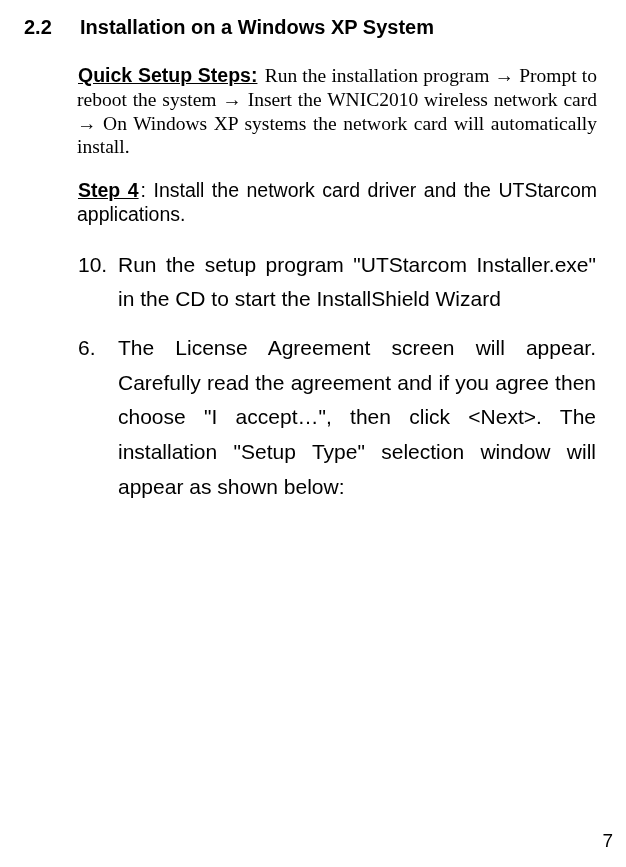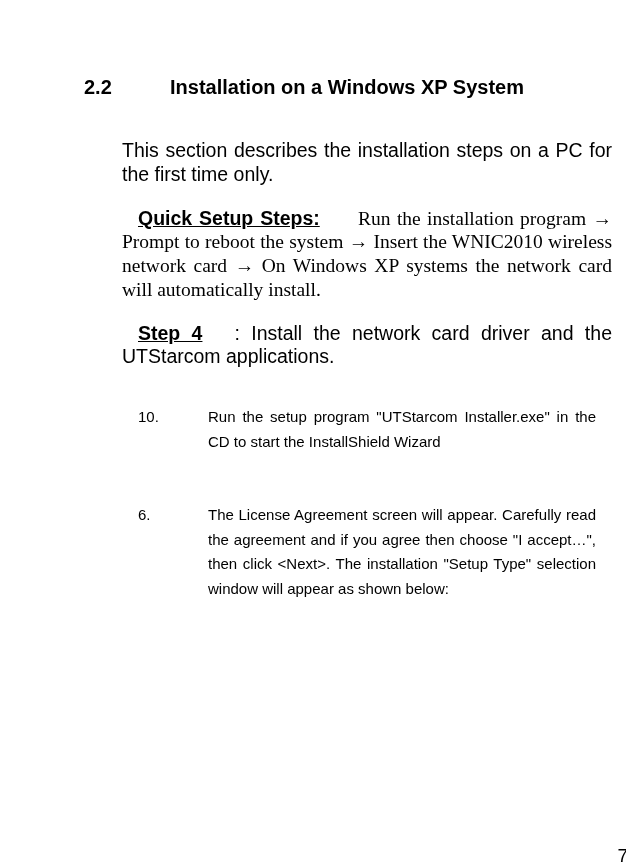--- a/index.html
+++ b/index.html
@@ -1,16 +1,16 @@
 <!DOCTYPE html>
 <html><head>
   <meta charset="utf-8">
   <style>
     * {
-      margin: 16px;
+      margin: 1px;
       padding: 0;
       box-sizing: border-box;
     }
     body {
       width: 626px;
       height: 867px;
       background: #ffffff;
       font-family: Arial, Helvetica, sans-serif;
       color: #000000;
       padding: 12px 30px 20px 20px;
@@ -43,21 +43,21 @@
     .para.quick {
       text-align: justify;
       text-justify: inter-word;
     }
     .b {
       font-weight: bold;
       text-decoration: underline;
     }
     .list-item {
       display: flex;
-      font-size: 15px;
+      font-size: 21px;
       line-height: 1.65;
       margin-bottom: 12px;
       text-align: justify;
     }
     .list-num {
       width: 38px;
       flex-shrink: 0;
     }
     .list-body {
       flex: 1;
@@ -76,21 +76,20 @@
 </head>
 <body>
 
 <div class="section-header">
   <span class="section-number">2.2</span>
   <span class="section-title">Installation on a Windows XP System</span>
 </div>
 
 <div class="body-block">
 
-  <p class="para">This section describes the installation steps on a PC for the first time only.</p>
 
   <p class="para quick">
     <span class="b">Quick Setup Steps:</span><span class="arrow"> Run the installation program → Prompt to reboot the system → Insert the WNIC2010 wireless network card → On Windows XP systems the network card will automatically install.</span>
   </p>
 
 
   <p class="para">
     <span class="b">Step 4</span><span>: Install the network card driver and the UTStarcom applications.</span>
   </p>
 

